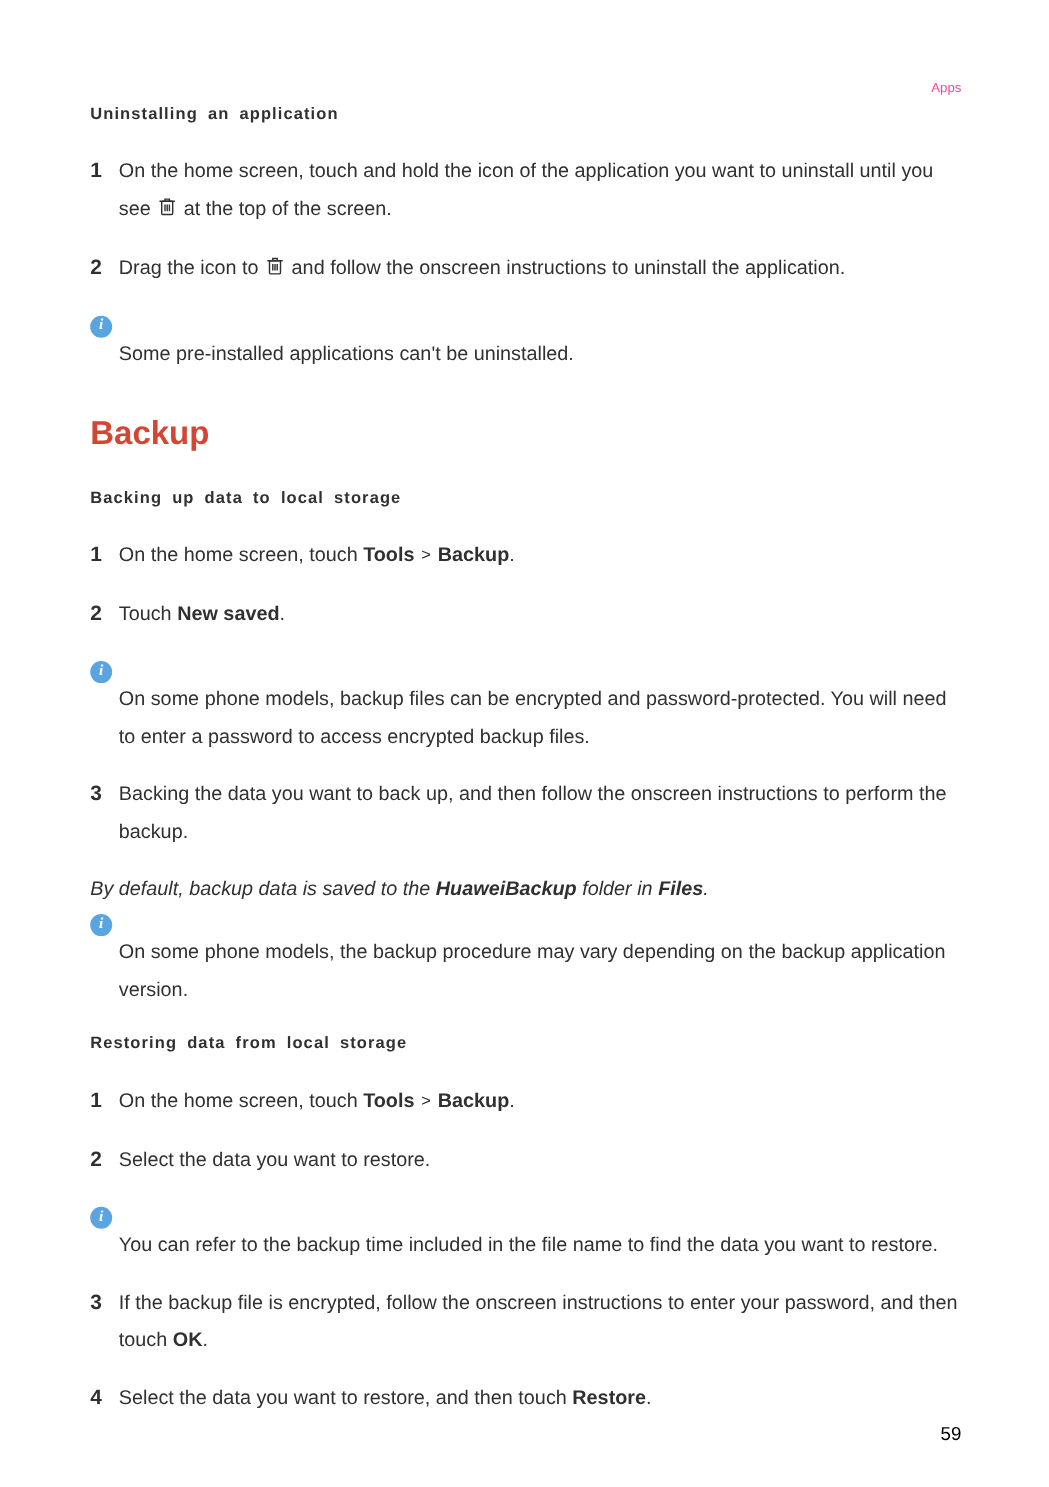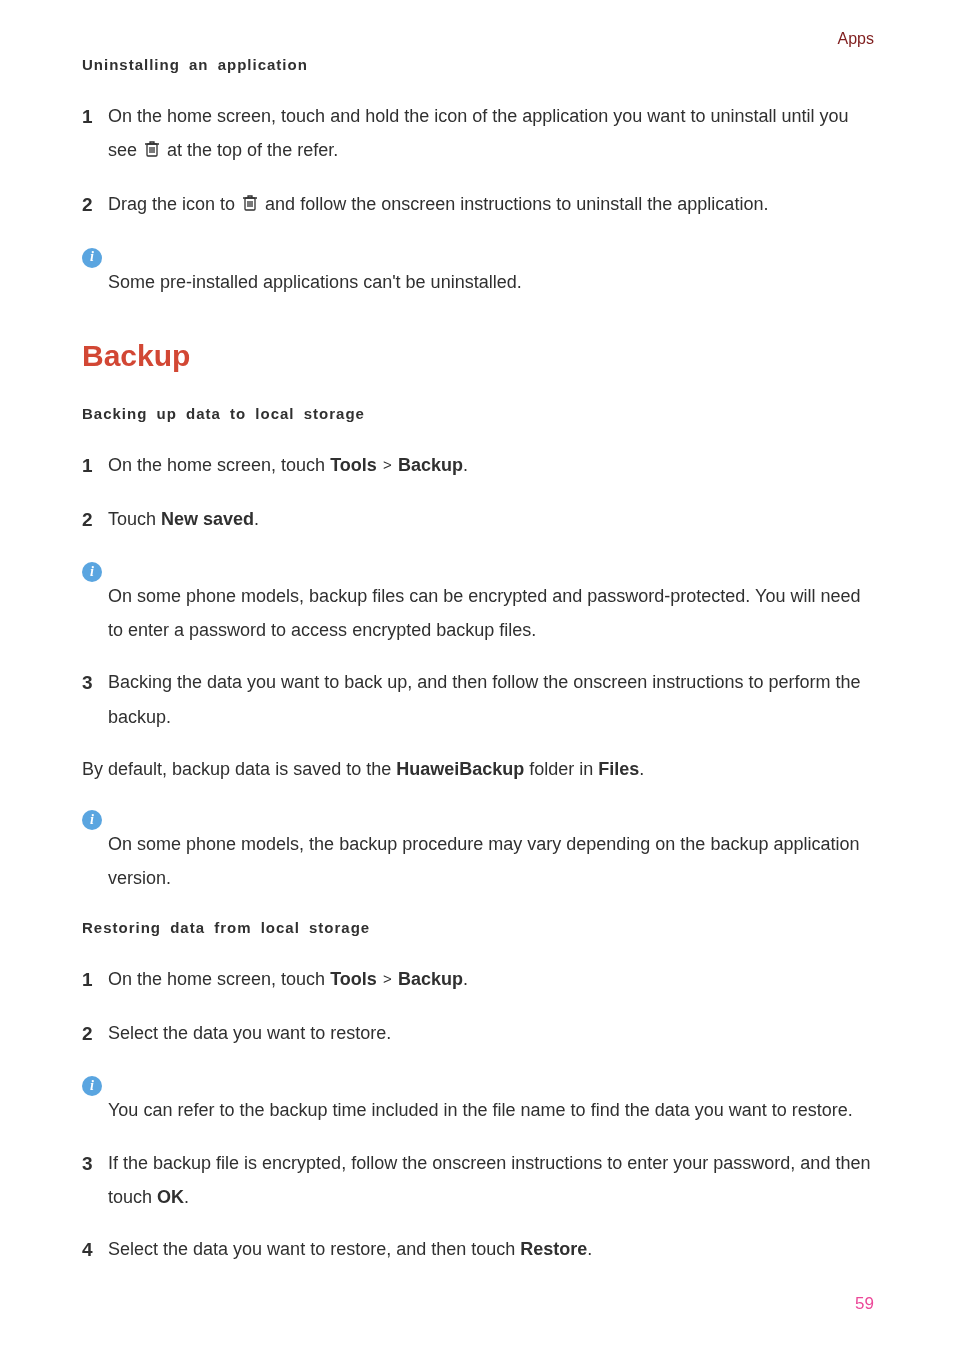--- a/index.html
+++ b/index.html
@@ -5,23 +5,24 @@
   * { box-sizing: border-box; margin: 0; padding: 0; }
   html, body { width: 954px; height: 1352px; background: #fff; }
   body {
     font-family: "Segoe UI", Arial, Helvetica, sans-serif;
     color: #303030;
     padding: 30px 80px 40px 82px;
     position: relative;
   }
   .header-label {
     text-align: right;
-    font-size: 16px;
-    color: #7f1d1d;
+    font-size: 12px;
+    color: #ec4899;
     margin-bottom: 8px;
+    margin-top: 43px;
   }
   .h3 {
     font-size: 15px;
     font-weight: 700;
     color: #303030;
     letter-spacing: 1px;
     word-spacing: 4px;
     margin-top: 6px;
     margin-bottom: 26px;
   }
@@ -69,40 +70,40 @@
     justify-content: center;
     margin-right: 6px;
     margin-top: 6px;
     flex-shrink: 0;
   }
   .note-body { flex: 1; margin-top: 23px; }
   .para {
     font-size: 18px;
     line-height: 1.9;
     color: #303030;
-    margin-bottom: 18px;
+    font-style: italic;
   }
   .b { font-weight: 700; }
   .trash-icon {
     display: inline-block;
     vertical-align: -2px;
     margin: 0 2px;
   }
   .trash-icon svg { width: 16px; height: 18px; }
   .gt {
     font-size: 15px;
     vertical-align: 1px;
     margin: 0 2px;
   }
   .page-num {
     position: absolute;
     bottom: 38px;
     right: 80px;
     font-size: 17px;
-    color: #ec4899;
+    color: #000000;
   }
 </style>
 </head>
 <body>
 
 <div class="header-label">Apps</div>
 
 <div class="h3">Uninstalling an application</div>
 
 <div class="step-row">
@@ -110,21 +111,21 @@
   <div class="step-body">
     <span>On the home screen, touch and hold the icon of the application you want to uninstall until you see </span>
     <span class="trash-icon">
       <svg viewBox="0 0 16 18">
           <g fill="none" stroke="#303030" stroke-width="1.3">
             <rect x="3" y="4" width="10" height="12" rx="1"></rect>
             <path d="M1 4h14M6 4V2h4v2M6 7v6M8 7v6M10 7v6"></path>
           </g>
         </svg>
     </span>
-    <span> at the top of the refer.</span>
+    <span> at the top of the screen.</span>
   </div>
 </div>
 
 <div class="step-row">
   <div class="step-num">2</div>
   <div class="step-body">
     <span>Drag the icon to </span>
     <span class="trash-icon">
       <svg viewBox="0 0 16 18">
           <g fill="none" stroke="#303030" stroke-width="1.3">

